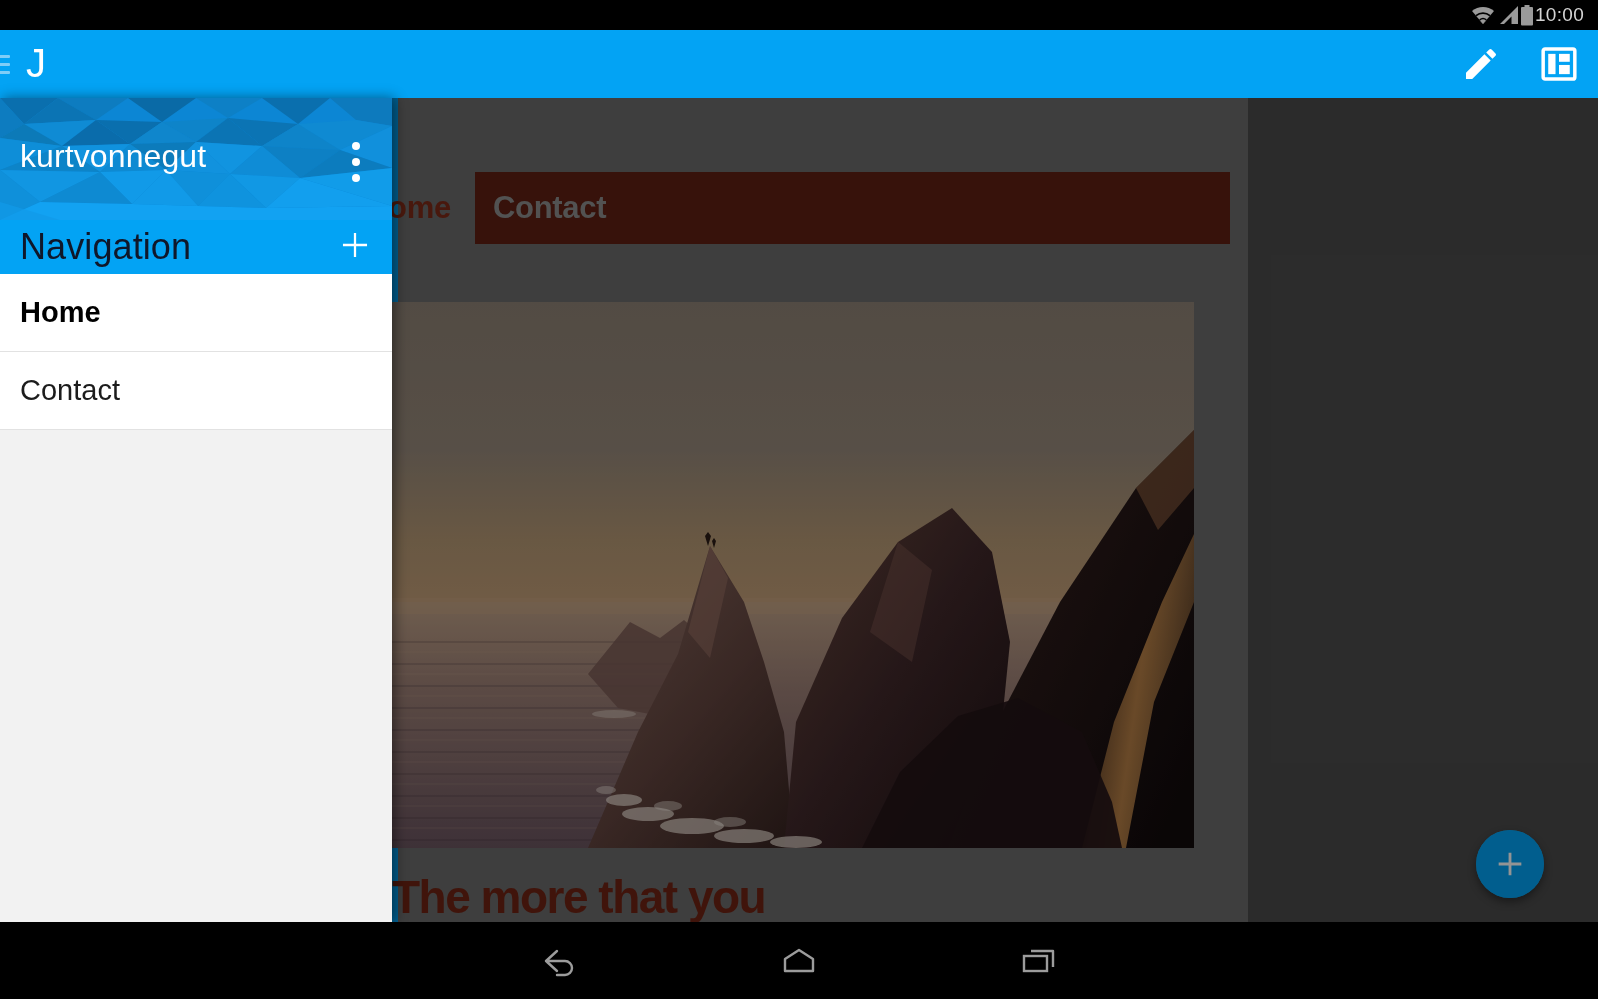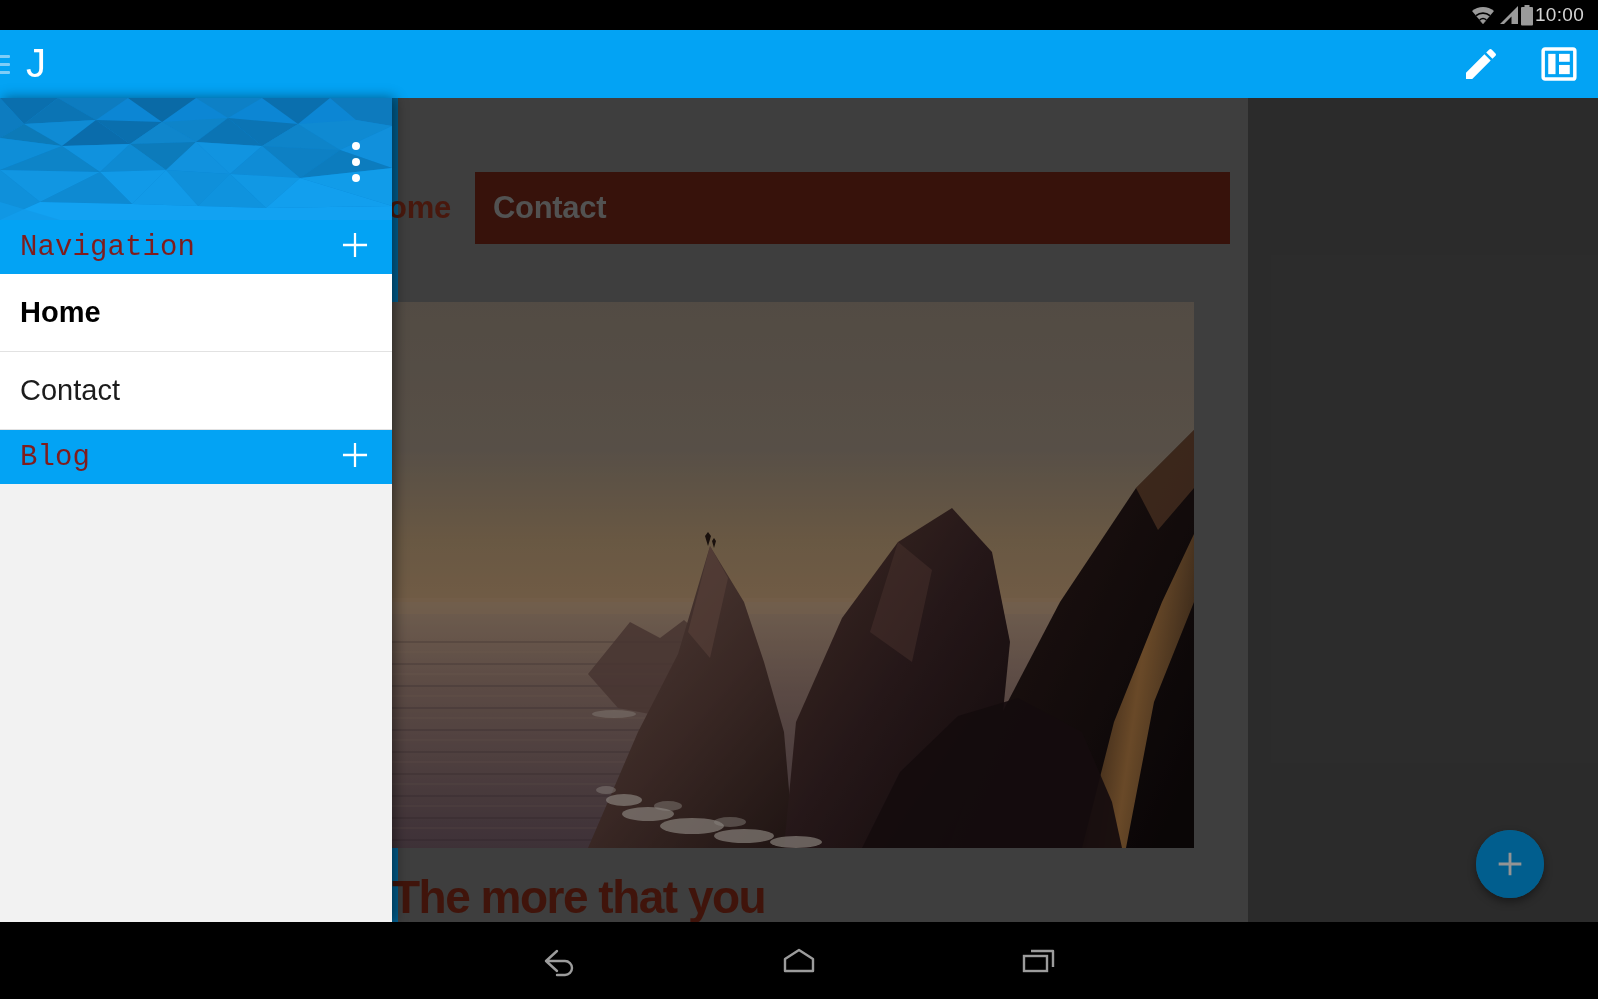--- a/index.html
+++ b/index.html
@@ -121,21 +121,21 @@
     position:absolute; right:32px; top:44px; width:8px; height:40px;
     display:flex; flex-direction:column; justify-content:space-between;
     align-items:center;
   }
   .dh-more i { width:8px; height:8px; border-radius:50%; background:#fff; display:block; }
 
   .sec-header {
     height:54px; background:#03a3f4; display:flex; align-items:center;
     padding:0 20px; position:relative;
   }
-  .sec-header .label { color:#7f1d1d; font-size:29px; font-weight:300; letter-spacing:.1px;font-family:Liberation Mono, monospace; }
+  .sec-header .label { color:#0f172a; font-size:36px; font-weight:300; letter-spacing:.1px; }
   .sec-header .plus { margin-left:auto; }
 
   .nav-item {
     height:78px; background:#fff; display:flex; align-items:center;
     padding:0 20px; border-bottom:1px solid #e2e2e2;
   }
   .nav-item .label { font-size:29px; color:#1c1c1c; font-weight:300; }
   .nav-item.selected .label { font-weight:bold; color:#000; }
 
   .drawer-rest { background:#f2f2f2; flex:1; }
@@ -348,20 +348,21 @@
           <polygon points="300,80 392,70 392,108" fill="#119ce9"></polygon>
           <polygon points="0,72 40,104 0,122" fill="#0f90da"></polygon>
           <polygon points="40,104 132,106 100,74" fill="#0e8ad2"></polygon>
           <polygon points="132,106 198,108 166,72" fill="#119ae8"></polygon>
           <polygon points="198,108 266,110 230,76" fill="#0f93de"></polygon>
           <polygon points="266,110 392,108 300,80" fill="#129fee"></polygon>
           <polygon points="0,122 40,104 132,106 198,108 266,110 392,108 392,122" fill="#12a2f2"></polygon>
           <polygon points="0,104 0,122 60,122" fill="#119ae8" opacity=".7"></polygon>
         </g>
       </svg>
+      <div class="dh-name">kurtvonnegut</div>
       <div class="dh-more">
         <i></i>
           <i></i>
           <i></i>
       </div>
     </div>
 
     <div class="sec-header">
       <span class="label">Navigation</span>
       <span class="plus">
@@ -371,28 +372,20 @@
       </span>
     </div>
 
     <div class="nav-item selected">
       <span class="label">Home</span>
     </div>
     <div class="nav-item">
       <span class="label">Contact</span>
     </div>
 
-    <div class="sec-header">
-      <span class="label">Blog</span>
-      <span class="plus">
-        <svg width="34" height="34" viewBox="0 0 24 24">
-          <path d="M11.2 3.5h1.6v17h-1.6z M3.5 11.2h17v1.6h-17z" fill="#fff"></path>
-        </svg>
-      </span>
-    </div>
 
     <div class="drawer-rest"></div>
   </div>
 
   <div class="navbar">
     <div class="nav-btn">
       <svg width="44" height="32" viewBox="0 0 44 32">
         <path d="M9 16 L20 6 M9 16 L20 26 M9 16 H28 a7 7 0 0 1 0 14 H20" fill="none" stroke="#9c9c9c" stroke-width="2.4" stroke-linecap="round" stroke-linejoin="round"></path>
       </svg>
     </div>

